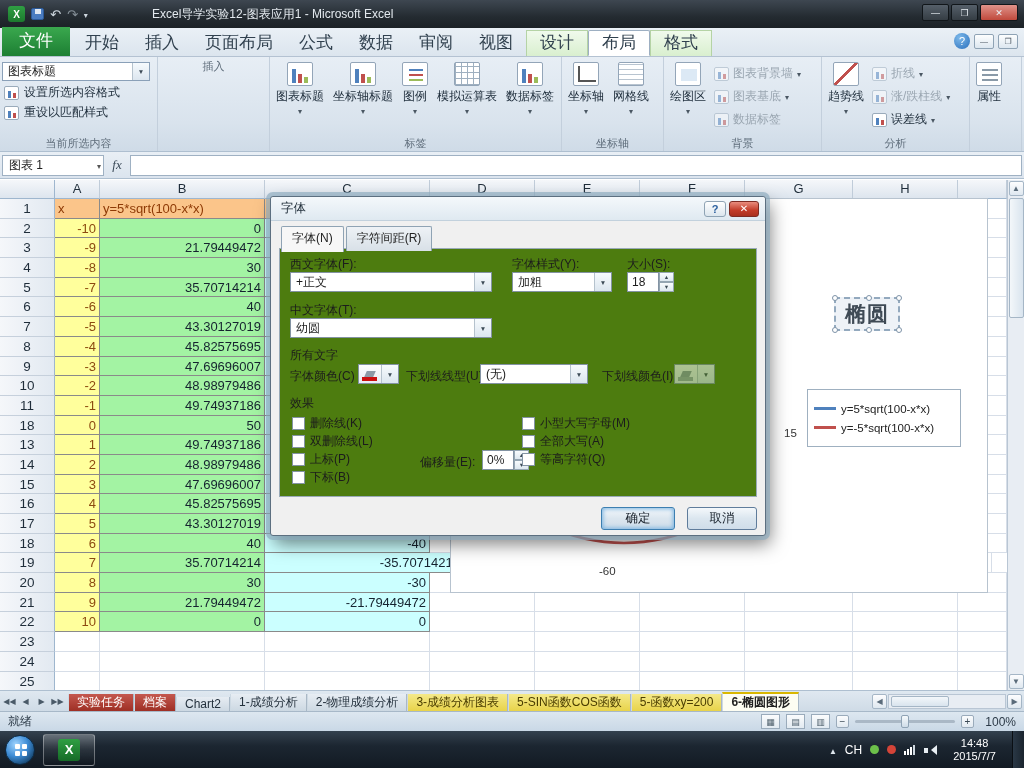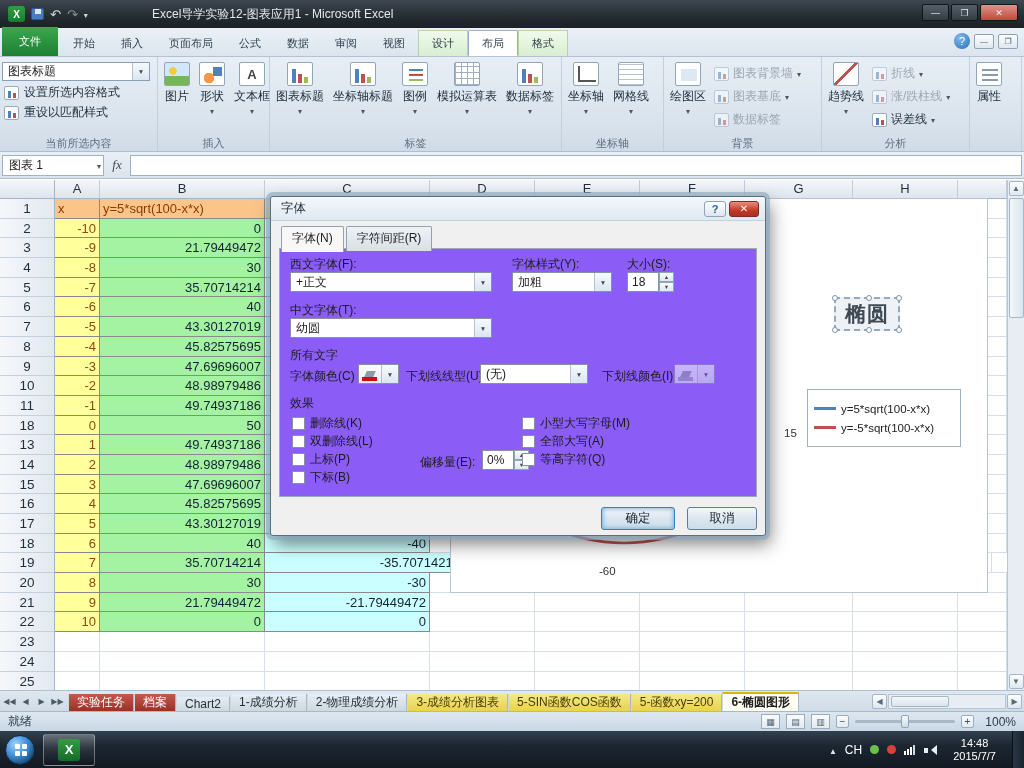--- a/index.html
+++ b/index.html
@@ -20,21 +20,21 @@
 .cthead{position:absolute;left:440px;top:0;width:158px;height:27px;background:linear-gradient(#9fe48f,#41b42c 45%,#2f9e1e);border-left:1px solid #2c7f1d;border-right:1px solid #2c7f1d;display:flex;align-items:center;justify-content:center;color:#fff;font-size:12px;text-shadow:0 1px 2px rgba(0,0,0,.35)}
 .wbtns{position:absolute;right:6px;top:4px;display:flex;gap:2px}
 .wbtn{width:27px;height:17px;border:1px solid #11161a;background:linear-gradient(#555f69,#353d44);border-radius:2px;display:flex;align-items:center;justify-content:center;color:#e8eef3;font-size:9px}
 .wbtn.close{background:linear-gradient(#e0938a,#c0493c);width:38px}
 .g-min::after{content:"—"}
 .g-res::after{content:"❐"}
 .g-close::after{content:"✕"}
 
 .tabrow{top:28px;height:29px;background:linear-gradient(#eaf0f6,#dce5ee);border-bottom:1px solid #b4c2d2}
 .tabs{display:flex;align-items:flex-end;height:100%;padding-left:2px}
-.tab{padding:0 13px;height:25px;line-height:24px;font-size:11px;color:#31414f;white-space:nowrap}
+.tab{padding:0 13px;height:25px;line-height:24px;font-size:17px;color:#31414f;white-space:nowrap}
 .tab-file{background:linear-gradient(#3aa84e,#1d7f33);color:#fff;height:29px;line-height:28px;padding:0 17px;margin-right:2px}
 .tab-ctx{background:linear-gradient(#f0faec,#d9efcf);border:1px solid #b5d3a5;border-bottom:none;height:26px}
 .tab-active{background:#fff !important;border:1px solid #9dafc2;border-bottom:1px solid #fff;border-radius:2px 2px 0 0;height:26px}
 .tabrow-right{position:absolute;right:6px;top:5px;display:flex;gap:4px;align-items:center}
 .helpq{width:16px;height:16px;border-radius:50%;background:radial-gradient(circle at 35% 30%,#7db9ea,#2a6fbc);color:#fff;font-size:11px;display:flex;align-items:center;justify-content:center}
 .helpq::after{content:"?"}
 .mini{width:20px;height:15px;border:1px solid #8fa3b5;background:linear-gradient(#fdfefe,#dde7f0);border-radius:2px;color:#44505c;font-size:8px;display:flex;align-items:center;justify-content:center}
 
 .ribbon{top:57px;height:95px;background:linear-gradient(#e7eef5,#d9e3ed 70%,#cfdbe7);border-bottom:1px solid #aebfd0;display:flex;overflow:hidden}
 .rgroup{height:100%;display:flex;flex-direction:column;border-right:1px solid #c3cfdc;padding:2px 2px 0;flex:none}
@@ -101,21 +101,21 @@
 .dialog{position:absolute;left:270px;top:196px;width:496px;height:340px;background:#f0f0f0;border:1px solid #5c6f80;box-shadow:0 0 0 4px rgba(140,170,190,.65),4px 8px 18px rgba(0,0,0,.5);z-index:10;border-radius:3px}
 .dlg-title{height:24px;display:flex;align-items:center;justify-content:space-between;padding:0 6px 0 10px;background:linear-gradient(#f4f8fb,#dfe9f1);border-bottom:1px solid #c2d1dd;border-radius:3px 3px 0 0;font-size:12.5px;color:#1c2a36}
 .dlg-btns{display:flex;gap:3px}
 .dhelp{width:22px;height:16px;border:1px solid #8fa3b4;border-radius:3px;background:linear-gradient(#fefefe,#dce6ee);color:#2b5f9e;font-size:11px;font-weight:bold;display:flex;align-items:center;justify-content:center}
 .dhelp::after{content:"?"}
 .dclose{width:30px;height:16px;border:1px solid #7d2b23;border-radius:3px;background:linear-gradient(#e98d7e,#c23b28 60%,#a92f1e);color:#fff;font-size:10px;display:flex;align-items:center;justify-content:center}
 .dclose::after{content:"✕"}
 .dlg-tabs{position:absolute;left:10px;top:29px;display:flex;z-index:2}
 .dtab{padding:3px 10px 2px;font-size:12px;border:1px solid #8fa3b4;border-bottom:none;background:linear-gradient(#eef2f6,#d8e0e7);margin-right:2px;border-radius:2px 2px 0 0;color:#222}
 .dtab.active{background:#f7f7f7;padding-bottom:5px;margin-bottom:-1px}
-.dlg-page{position:absolute;left:8px;right:8px;top:51px;bottom:38px;border:1px solid #99aab8;background:#8b5cf6}
+.dlg-page{position:absolute;left:8px;right:8px;top:51px;bottom:38px;border:1px solid #99aab8;background:#4d7c0f}
 .dlab{position:absolute;font-size:12px;color:#1c1c1c;white-space:nowrap}
 .dd{position:absolute;height:20px;background:#fff;border:1px solid #8393a3;display:flex;align-items:center;justify-content:space-between;padding-left:5px;font-size:12px}
 .ddbtn{width:17px;height:100%;border-left:1px solid #b5c2cd;background:linear-gradient(#f6fafd,#dce6ef);display:flex;align-items:center;justify-content:center;flex:none}
 .ddbtn::after{content:"▼";font-size:6.5px;color:#3c4a56}
 .cs-combo .ddbtn{height:17px}
 .spin{position:absolute;height:20px;display:flex}
 .spinv{width:32px;background:#fff;border:1px solid #8393a3;font-size:12px;display:flex;align-items:center;padding-left:4px}
 .spinbtns{display:flex;flex-direction:column;width:15px}
 .sup,.sdn{flex:1;border:1px solid #94a5b2;background:linear-gradient(#f8fbfd,#dde7ef);display:flex;align-items:center;justify-content:center;font-size:5.5px;color:#3c4a56}
 .sup::after{content:"▲"}.sdn::after{content:"▼"}
@@ -224,36 +224,20 @@
       </div>
       <div class="cs-row">
         <span class="ics"></span>
         <span>重设以匹配样式</span>
       </div>
     </div>
     <div class="rcap">当前所选内容</div>
   </div>
 
   <div class="rgroup" style="width:112px">
-    <div class="rbody">
-      <div class="bigbtn">
-        <span class="ic pic"></span>
-        <span class="lbl">图片</span>
-      </div>
-      <div class="bigbtn">
-        <span class="ic shapes"></span>
-        <span class="lbl">形状</span>
-        <span class="caret"></span>
-      </div>
-      <div class="bigbtn">
-        <span class="ic tbox"></span>
-        <span class="lbl">文本框</span>
-        <span class="caret"></span>
-      </div>
-    </div>
     <div class="rcap">插入</div>
   </div>
 
   <div class="rgroup" style="width:292px">
     <div class="rbody">
       <div class="bigbtn">
         <span class="ic bars"></span>
         <span class="lbl">图表标题</span>
         <span class="caret"></span>
       </div>

